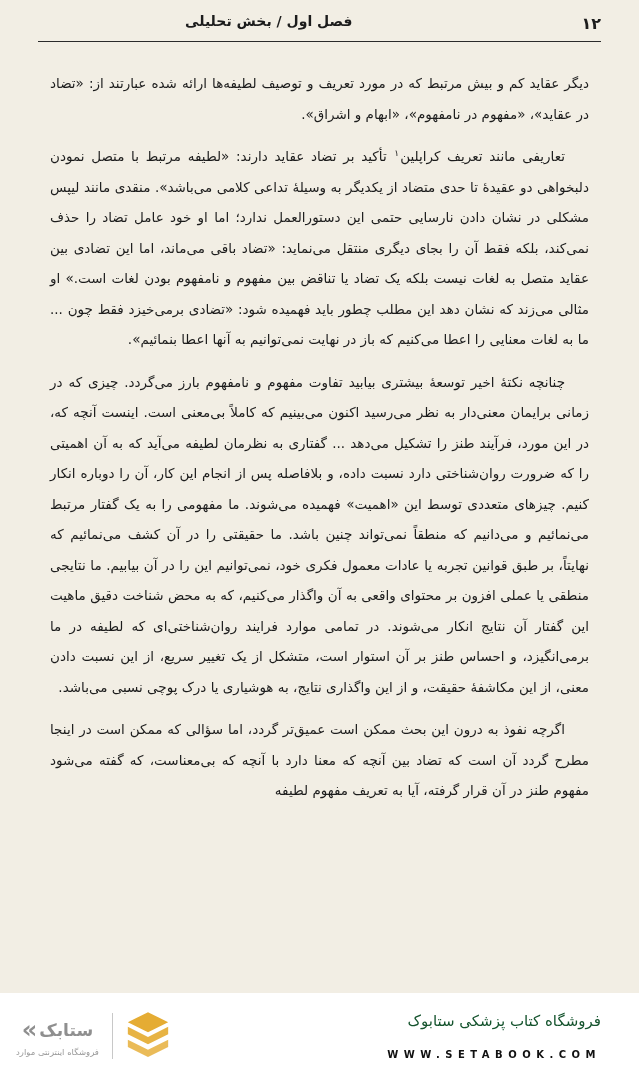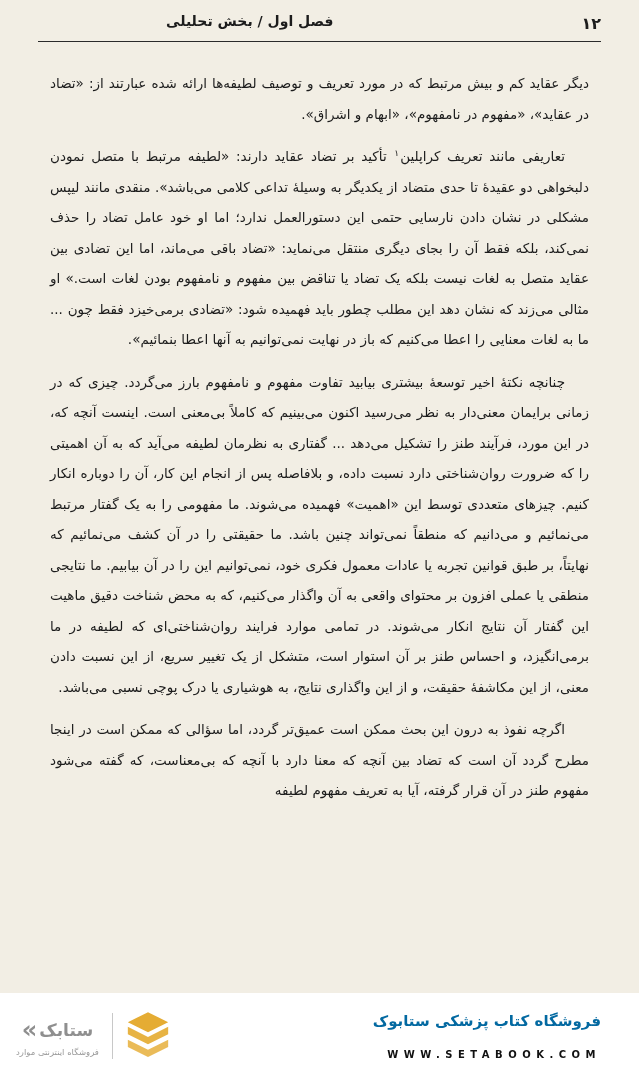--- a/index.html
+++ b/index.html
@@ -20,21 +20,21 @@
   }
   
   .page-header {
     flex: none;
     margin: 0 38px;
     height: 42px;
     position: relative;
     border-bottom: 1.5px solid #2b2b2b;
   }
   .running-head {
-    position: absolute; left: 128px; top: 13px;
+    position: absolute; left: 147px; top: 13px;
     font-size: 14px; font-weight: bold; letter-spacing: 0.2px;
   }
   .page-number {
     position: absolute; right: 0; top: 14px;
     font-size: 16px; font-weight: bold;
   }
   
   .body-text {
     flex: 1;
     margin: 14px 38px 0 38px;
@@ -54,21 +54,21 @@
     flex: none;
     height: 86px;
     background: #ffffff;
     display: flex;
     align-items: center;
     justify-content: space-between;
     padding: 0 38px 0 16px;
   }
   .footer-info { text-align: right; }
   .store-name {
-    font-size: 15px; font-weight: bold; color: #0369a1;
+    font-size: 15px; font-weight: normal; color: #14532d;
     margin-bottom: 19px;
   }
   .website-url {
     direction: ltr;
     font-size: 10px; font-weight: bold; color: #111;
     letter-spacing: 5.5px;
     text-align: right;
   }
   .footer-brand {
     display: flex; align-items: center; gap: 13px;

